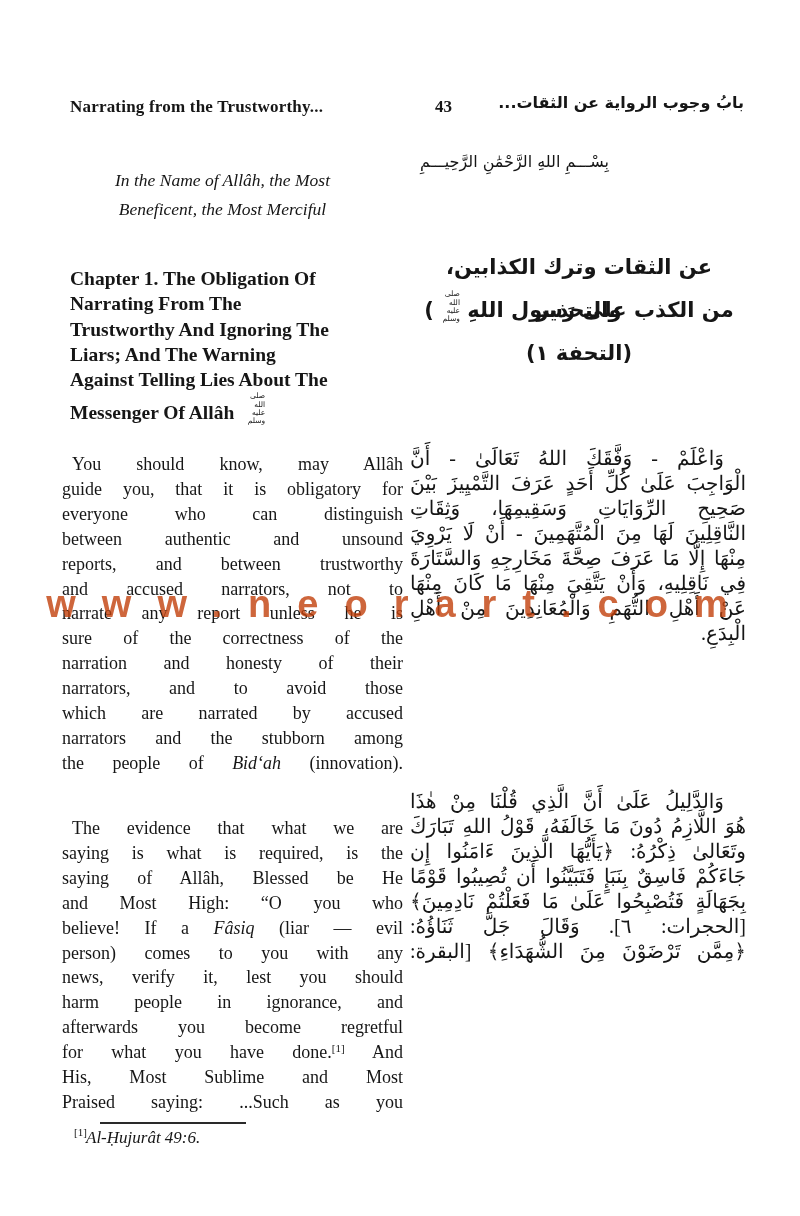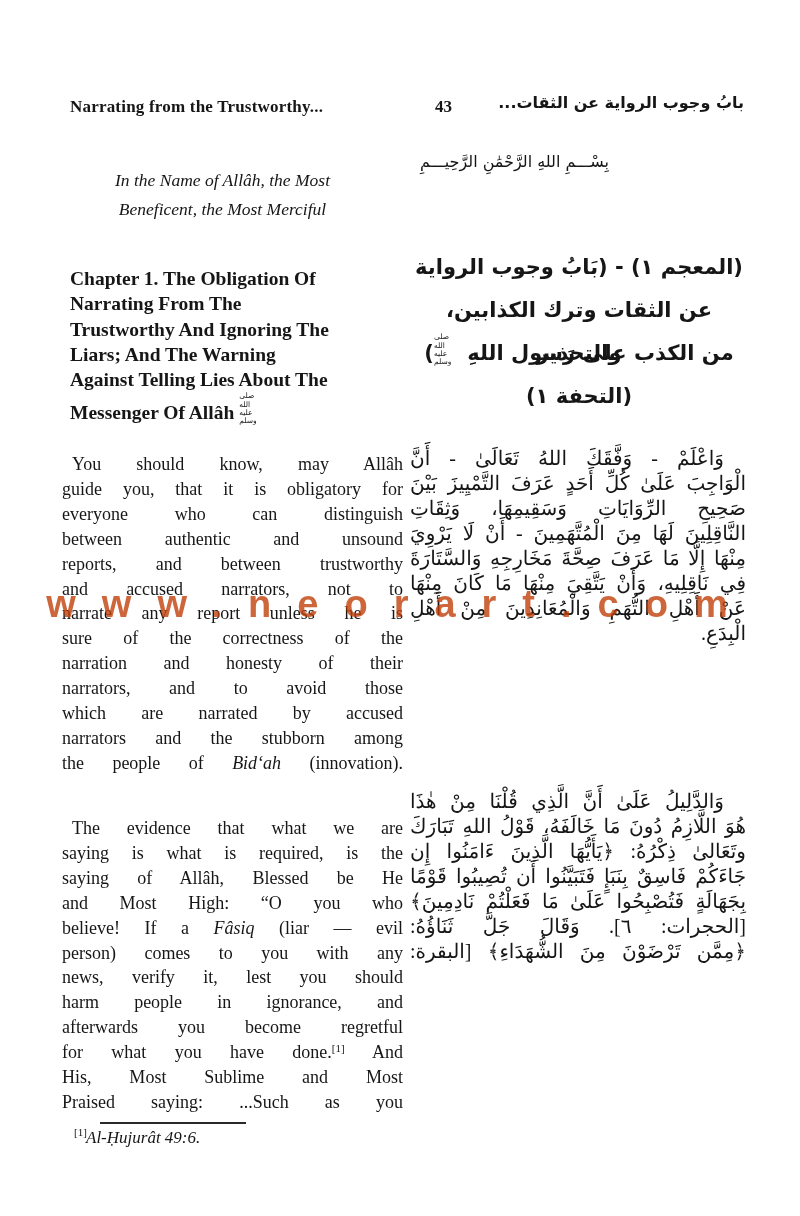--- a/index.html
+++ b/index.html
@@ -47,21 +47,21 @@
               font-family: Liberation Serif, serif; }
   .ar-p1    { top: 446px; }
   .ar-p2    { top: 789px; }
 
   .italic { font-style: italic; }
   sup.fnref { font-size: 11px; line-height: 0; vertical-align: 6px; }
 
   
   .honorific {
     display: inline-block; width: 26px; font-size: 7.5px; line-height: 1.1;
-    text-align: left; font-weight: normal; vertical-align: -4px;
+    text-align: right; font-weight: normal; vertical-align: -4px;
     font-family: "DejaVu Sans", sans-serif; direction: rtl; white-space: normal;
     text-indent: 0;
   }
 
   
   .watermark {
     left: 0; top: 583px; width: 800px; text-align: center; white-space: nowrap;
     font-family: "Liberation Sans", "DejaVu Sans", sans-serif;
     font-size: 38px; font-weight: bold; letter-spacing: 26px;
     color: #c2410c; opacity: 0.8; z-index: 5; pointer-events: none;
@@ -86,21 +86,20 @@
   <div class="abs bism-ar">بِسْـــمِ اللهِ الرَّحْمَٰنِ الرَّحِيـــمِ</div>
 
   <div class="abs ch-en"><span>Chapter 1. The Obligation Of
 Narrating From The
 Trustworthy And Ignoring The
 Liars; And The Warning
 Against Telling Lies About The
 Messenger Of Allâh </span><span class="honorific">صلى الله عليه وسلم</span></div>
 
   <div class="abs ch-ar">
-    <div class="ch-ar-line">(المعجم ١) - (بَابُ وجوب الرواية</div>
     <div class="ch-ar-line">عن الثقات وترك الكذابين، والتحذير</div>
     <div class="ch-ar-line"><span>من الكذب على رَسول اللهِ </span><span class="honorific">صلى الله عليه وسلم</span><span>)</span></div>
     <div class="ch-ar-line tuhfa">(التحفة ١)</div>
   </div>
 
   <div class="abs en-para en-p1"><span>You should know, may Allâh
 guide you, that it is obligatory for
 everyone who can distinguish
 between authentic and unsound
 reports, and between trustworthy

